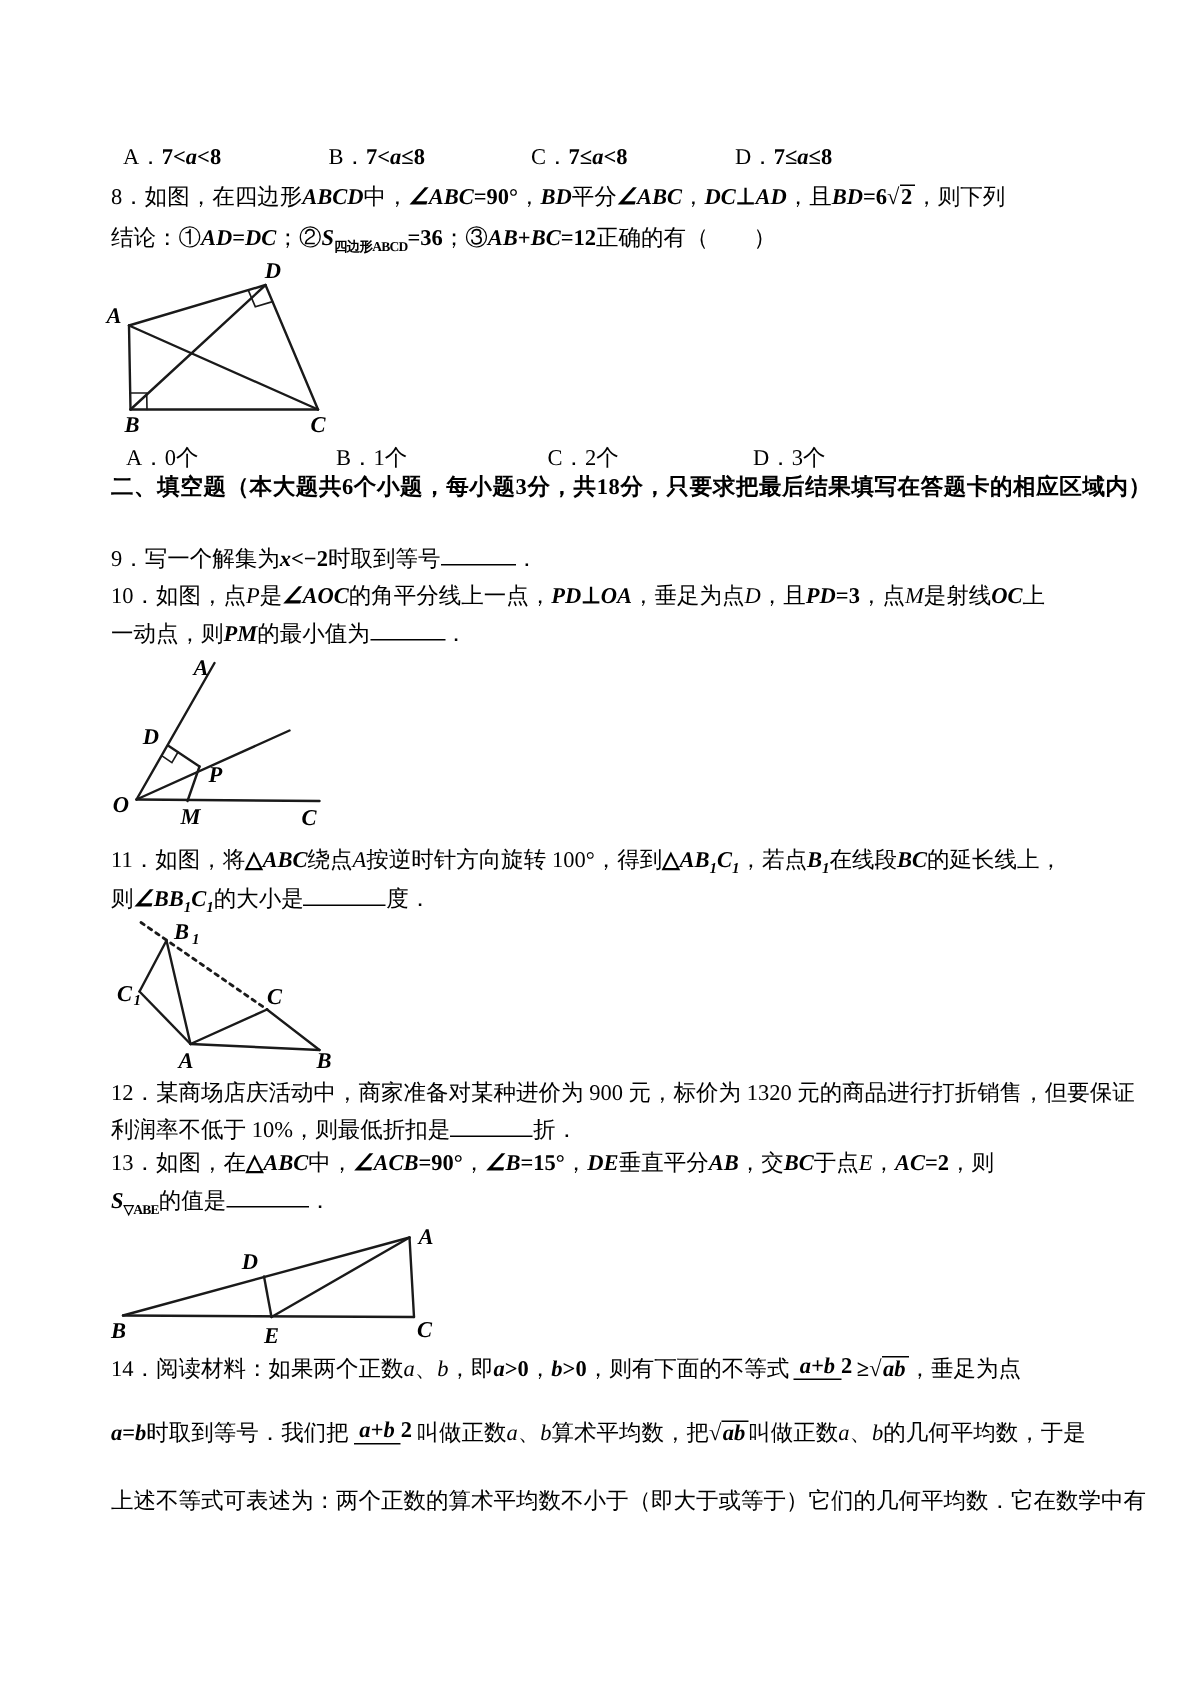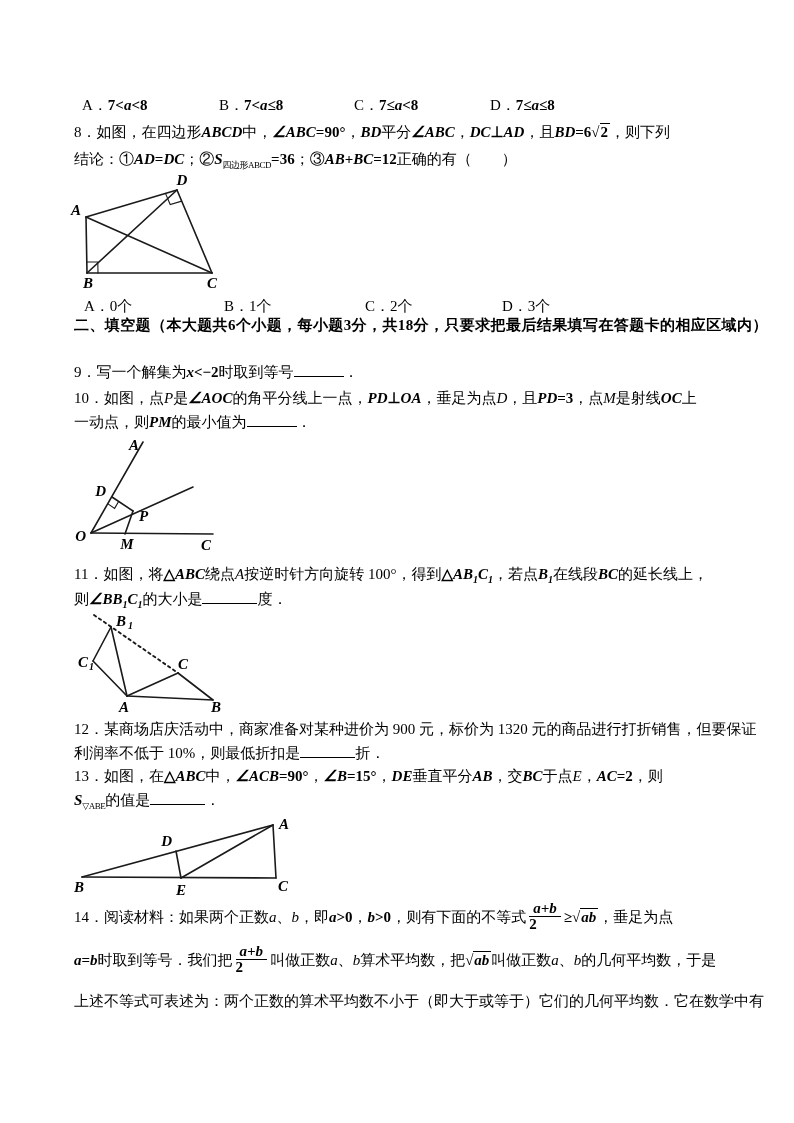--- a/index.html
+++ b/index.html
@@ -9,26 +9,26 @@
   }
   .line{
     position:absolute;left:74px;width:690px;font-size:15px;line-height:21px;
     white-space:nowrap;
   }
   .t{font-family:"Liberation Serif", serif;}
   .m{font-weight:bold;font-style:italic;}
   .b{font-weight:bold;}
   .i{font-style:italic;}
   sub.msub{font-weight:bold;font-style:italic;font-size:10px;}
-  sub.ssub{font-weight:normal;font-size:9px;letter-spacing:-0.5px;}
+  sub.ssub{font-weight:bold;font-size:9px;letter-spacing:-0.5px;}
   .blank{display:inline-block;border-bottom:1px solid #000;height:14px;vertical-align:baseline;}
   .sqrt{display:inline-block;white-space:nowrap;}
   .rsign{font-weight:bold;}
   .rbody{border-top:1.5px solid #000;padding:0 2px 0 1px;}
-  .frac{display:inline-flex;flex-direction:column;vertical-align:middle;
+  .frac{display:inline-flex;flex-direction:row;vertical-align:middle;text-align:center;
         line-height:15px;margin:0 3px;position:relative;top:-2px;}
   .fn{border-bottom:1.5px solid #000;padding:0 4px;}
   .hdr{font-weight:bold;letter-spacing:0.4px;font-family:Liberation Serif, serif;}
   .opt{position:absolute;top:0;white-space:nowrap;}
   svg.fig{position:absolute;}
   svg.fig line, svg.fig polyline{stroke:#1a1a1a;stroke-width:1.6;fill:none;stroke-linecap:round;}
   svg.fig polyline.ra{stroke-width:1.1;}
   svg.fig line.dash{stroke-dasharray:2.5 3.5;stroke-width:1.9;}
   svg.fig text{font-family:"Liberation Serif", serif;font-weight:bold;font-style:italic;font-size:15px;fill:#000;}
   svg.fig text.s{font-size:10px;}

